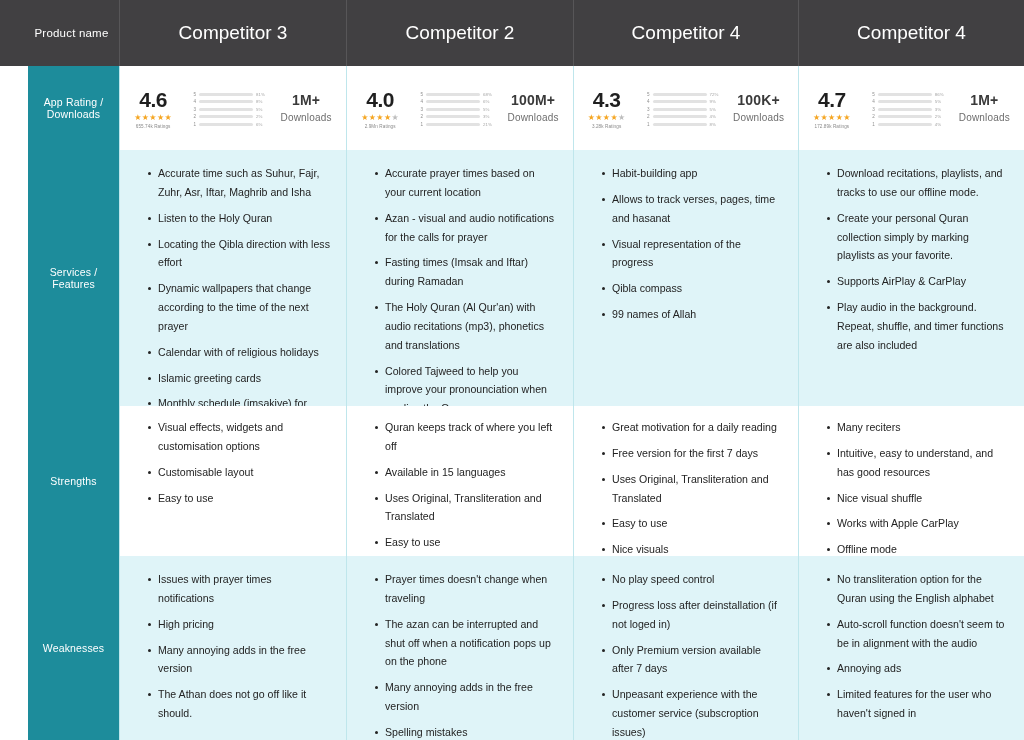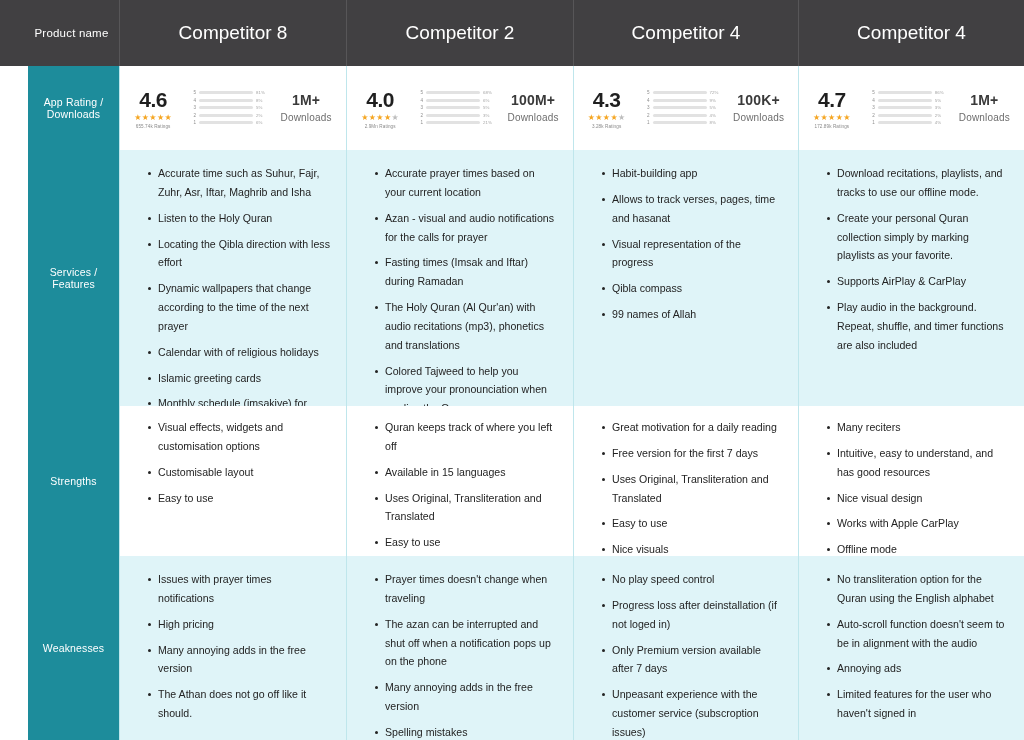--- a/index.html
+++ b/index.html
@@ -108,21 +108,21 @@
   .rating-wrap {
     display: flex;
     align-items: center;
     justify-content: space-around;
     width: 100%;
     padding: 0 10px;
     box-sizing: border-box;
   }
   .score-block {
     display: flex;
-    align-items: flex-start;
+    align-items: center;
     gap: 20px;
   }
   .score-left {
     display: flex;
     flex-direction: column;
     align-items: center;
     padding-top: 2px;
   }
   .score-num {
     font-size: 21px;
@@ -199,21 +199,21 @@
 </style>
 </head>
 <body>
 
 <div class="board">
 
   <div class="corner-head">
     <span>Product name</span>
   </div>
   <div class="col-head">
-    <span>Competitor 8</span>
+    <span>Competitor 3</span>
   </div>
   <div class="col-head">
     <span>Competitor 2</span>
   </div>
   <div class="col-head">
     <span>Competitor 4</span>
   </div>
   <div class="col-head">
     <span>Competitor 4</span>
   </div>
@@ -455,21 +455,21 @@
         <li>Free version for the first 7 days</li>
         <li>Uses Original, Transliteration and Translated</li>
         <li>Easy to use</li>
         <li>Nice visuals</li>
       </ul>
   </div>
   <div class="cell bg-white tight">
     <ul class="bullets">
         <li>Many reciters</li>
         <li>Intuitive, easy to understand, and has good resources</li>
-        <li>Nice visual design</li>
+        <li>Nice visual shuffle</li>
         <li>Works with Apple CarPlay</li>
         <li>Offline mode</li>
       </ul>
   </div>
 
   <div class="row-label">
     <span>Weaknesses</span>
   </div>
   <div class="cell bg-tint">
     <ul class="bullets">

